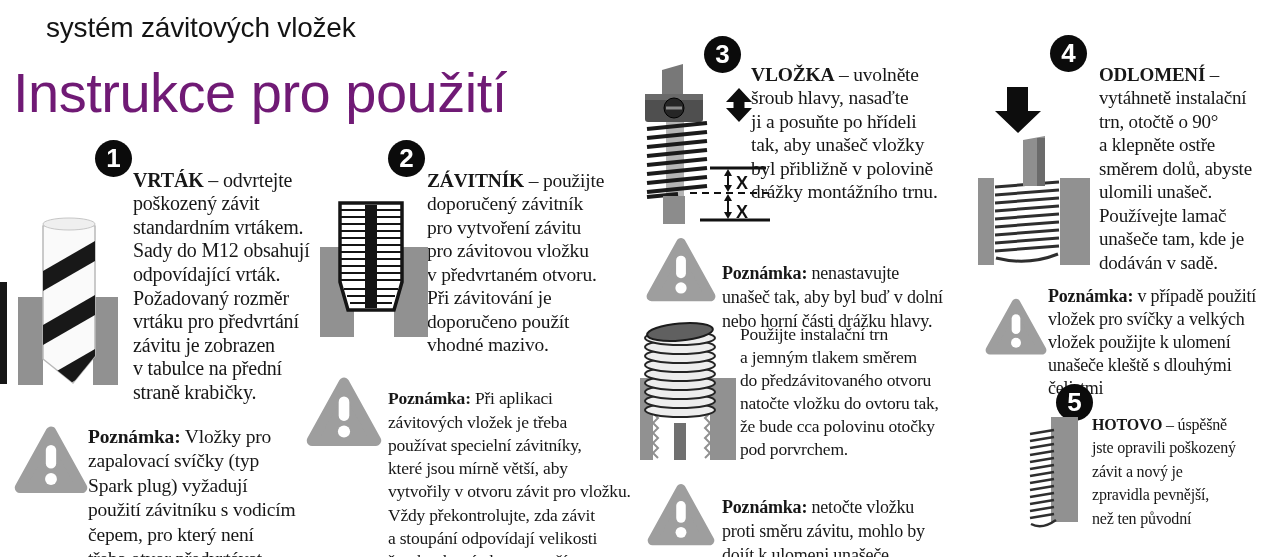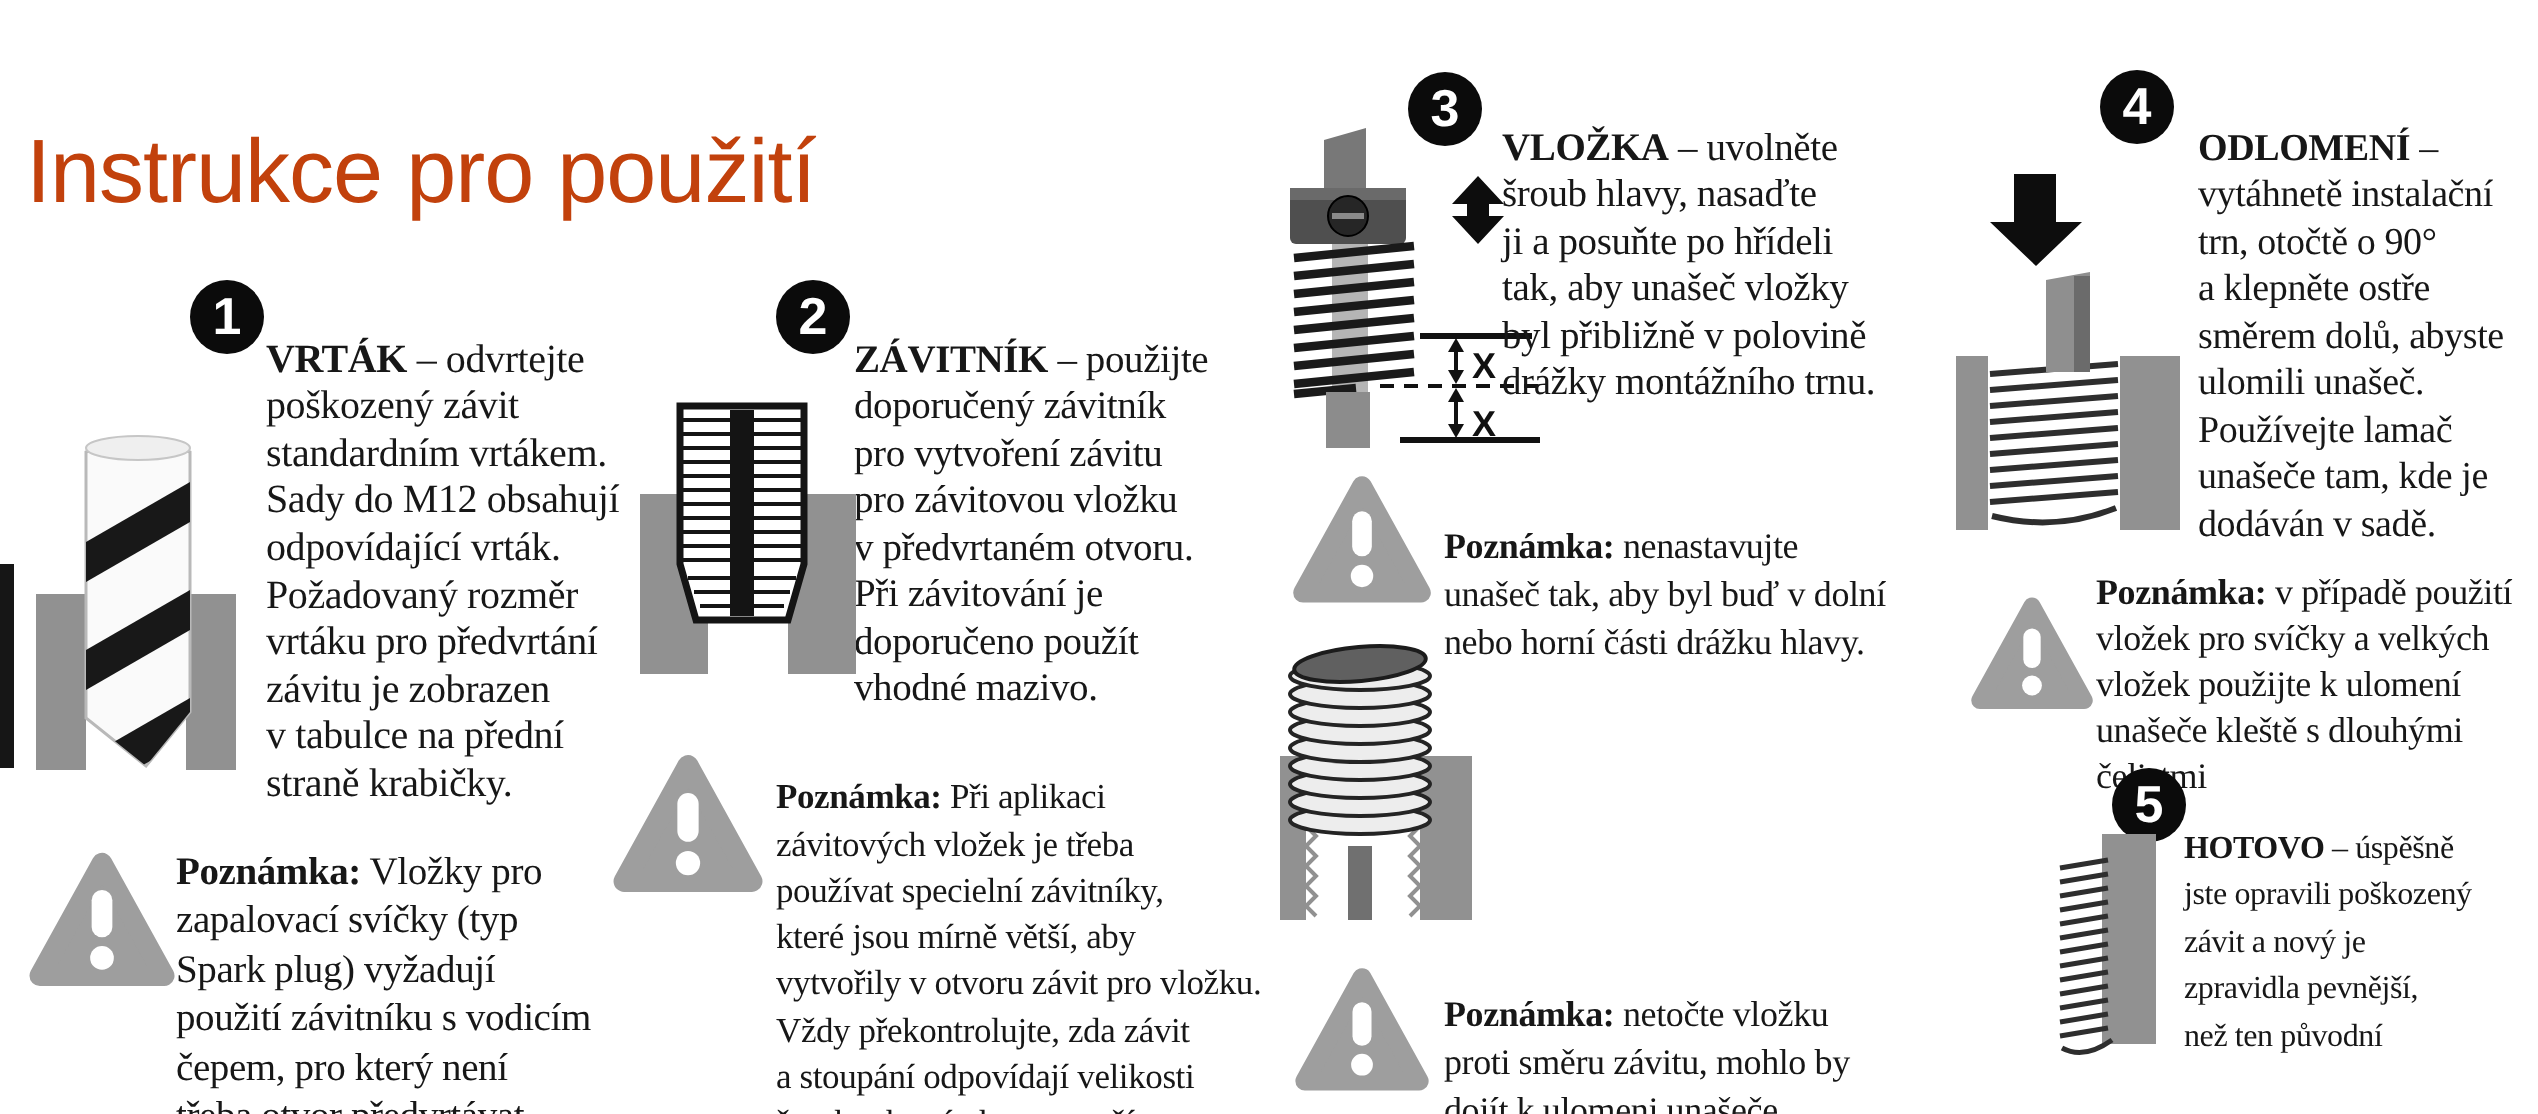--- a/index.html
+++ b/index.html
@@ -1,39 +1,40 @@
 <!DOCTYPE html>
 <html><head>
 <meta charset="utf-8">
 <style>
   html,body{margin:0;padding:0;background:#ffffff;}
   .canvas{position:relative;width:1269px;height:557px;background:#ffffff;overflow:hidden;
           font-family:"Liberation Sans",sans-serif;color:#1a1a1a;}
   .tb{position:absolute;white-space:pre-line;line-height:23.5px;letter-spacing:-0.2px;color:#171717;font-family:Liberation Serif, serif;}
   .tb b{font-weight:bold;}
   .kicker{position:absolute;left:46px;top:12px;font-size:28px;color:#141414;white-space:nowrap;letter-spacing:-0.2px;}
-  .title{position:absolute;left:13px;top:60px;font-size:45px;color:#c2410c;white-space:nowrap;letter-spacing:-0.5px;}
+  .title{position:absolute;left:13px;top:60px;font-size:56px;color:#701a75;white-space:nowrap;letter-spacing:-0.5px;}
   .badge{position:absolute;width:37px;height:37px;border-radius:50%;background:#0b0b0b;color:#fff;
          display:flex;align-items:center;justify-content:center;font-weight:bold;font-size:26px;}
   svg.illu,svg.warn{position:absolute;}
   .wedge{position:absolute;left:0;top:282px;width:7px;height:102px;background:#161616;}
 </style>
 </head>
 <body>
 
 <div class="canvas">
 
   <svg width="0" height="0" style="position:absolute" aria-hidden="true">
     <symbol id="warn" viewBox="0 0 100 94">
       <path d="M50 10 L92 86 L8 86 Z" fill="#9e9e9e" stroke="#9e9e9e" stroke-width="14" stroke-linejoin="round"></path>
       <rect x="43" y="28" width="14" height="32" rx="7" fill="#fff"></rect>
       <circle cx="50" cy="74" r="8" fill="#fff"></circle>
     </symbol>
   </svg>
 
+  <div class="kicker">systém závitových vložek</div>
   <div class="title">Instrukce pro použití</div>
 
   <div class="badge" style="left:95px;top:140px">
     <span>1</span>
   </div>
   <div class="tb" style="left:133px;top:145px;font-size:20px;line-height:23.6px">
     <b>VRTÁK</b><span> – odvrtejte
 poškozený závit
 standardním vrtákem.
 Sady do M12 obsahují
@@ -195,20 +196,26 @@
       <ellipse cx="40" cy="74" rx="35" ry="7"></ellipse>
         <ellipse cx="40" cy="65" rx="35" ry="7"></ellipse>
       <ellipse cx="40" cy="56" rx="35" ry="7"></ellipse>
         <ellipse cx="40" cy="47" rx="35" ry="7"></ellipse>
       <ellipse cx="40" cy="38" rx="35" ry="7"></ellipse>
         <ellipse cx="40" cy="29" rx="35" ry="7"></ellipse>
       <ellipse cx="40" cy="20" rx="35" ry="7"></ellipse>
     </g>
     <ellipse cx="40" cy="14" rx="33" ry="8.5" fill="#606060" stroke="#1c1c1c" stroke-width="2" transform="rotate(-5 40 14)"></ellipse>
   </svg>
+  <div class="tb" style="left:740px;top:323px;font-size:17.5px;line-height:23px">Použijte instalační trn
+a jemným tlakem směrem
+do předzávitovaného otvoru
+natočte vložku do ovtoru tak,
+že bude cca polovinu otočky
+pod porvrchem.</div>
 
   <svg class="warn" style="left:647px;top:476px;width:68px;height:76px" preserveAspectRatio="none">
       <use href="#warn"></use>
     </svg>
   <div class="tb" style="left:722px;top:471px;font-size:18px;line-height:24px">
     <b>Poznámka:</b><span> netočte vložku
 proti směru závitu, mohlo by
 dojít k ulomeni unašeče.</span>
   </div>
 

